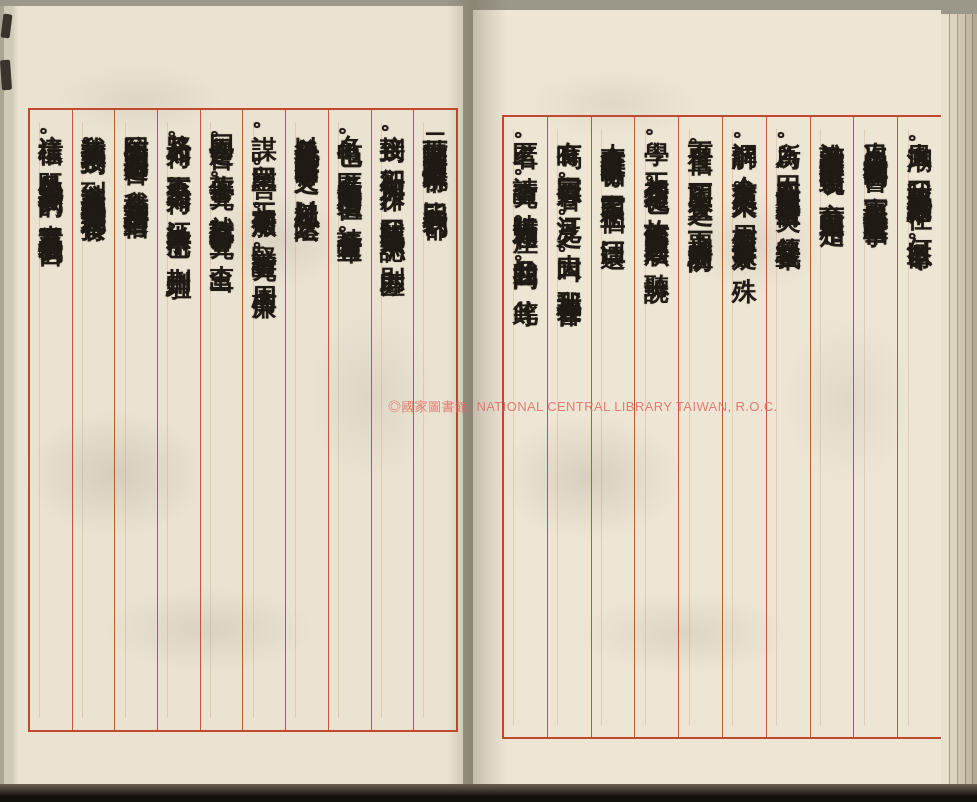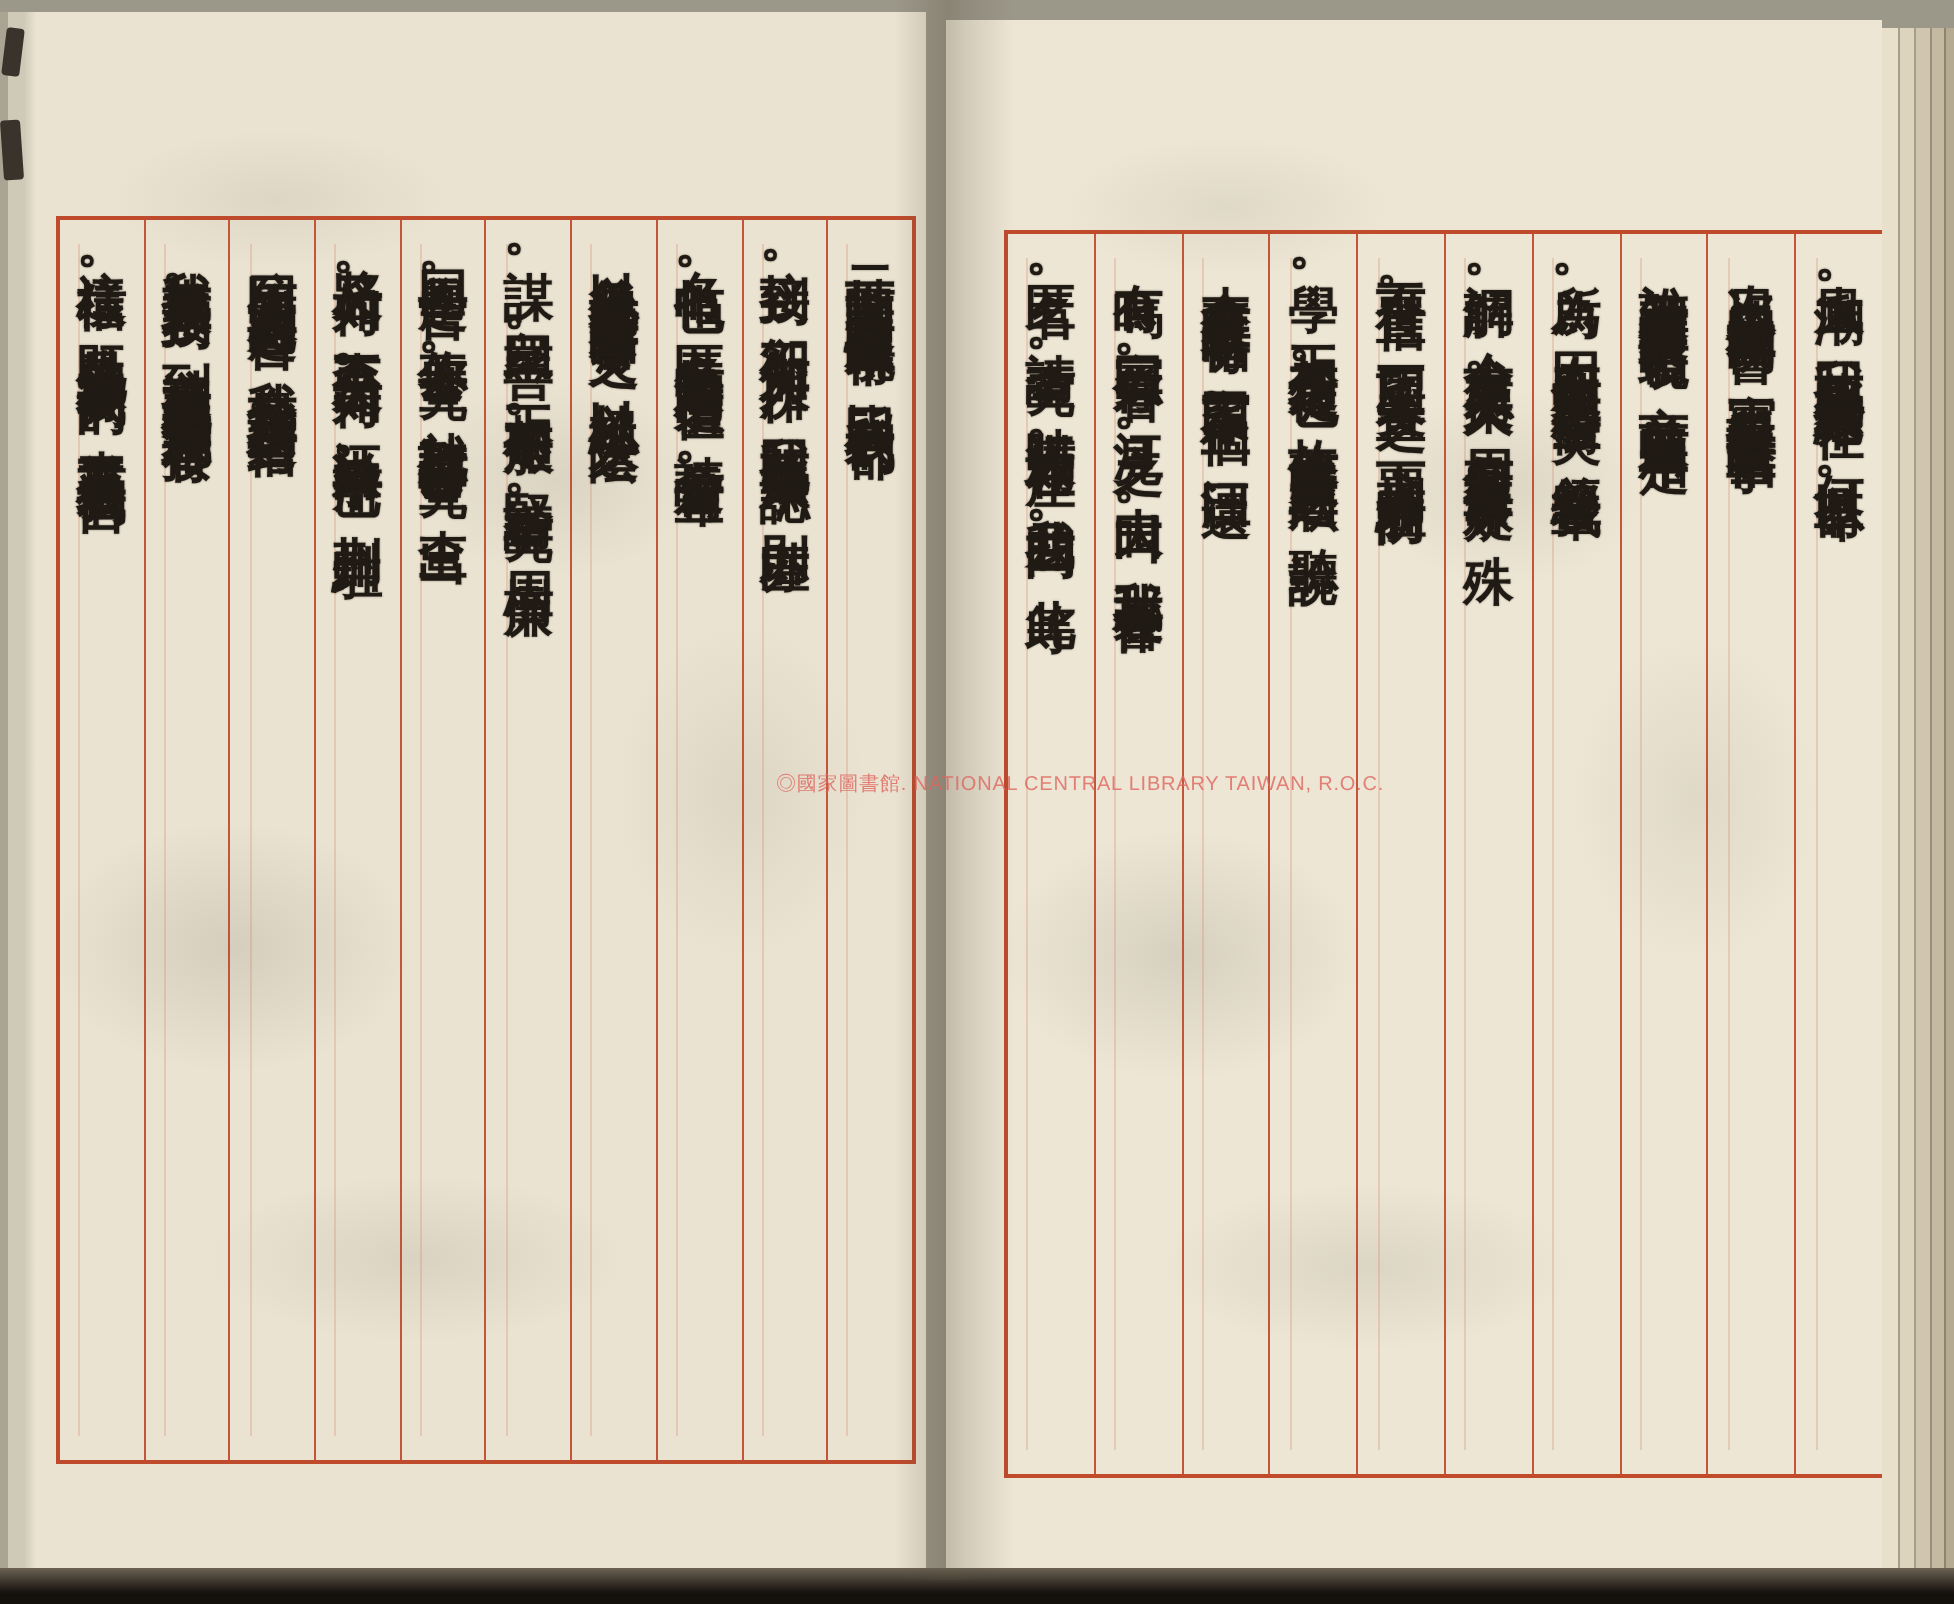--- a/index.html
+++ b/index.html
@@ -61,22 +61,22 @@
     background:linear-gradient(90deg,
       #e8e0cb 0 8px,#a89e88 8px 9px,#ddd4be 9px 16px,#a89e88 16px 17px,
       #d0c6af 17px 24px,#9a9078 24px 25px,#c4baa2 25px 31px,#8d8370 31px 32px,#b5ab93 32px 36px);
   }
   .bed-bottom{
     position:absolute; left:0; right:0; bottom:0; height:18px; z-index:3;
     background:linear-gradient(#6b6254,#14100c 70%);
   }
   
   .watermark{
-    position:absolute; left:388px; top:385px; width:400px; z-index:6;
-    font-family:"Liberation Sans", sans-serif; font-size:10px; letter-spacing:.4px;
+    position:absolute; left:388px; top:398px; width:400px; z-index:6;
+    font-family:"Liberation Sans", sans-serif; font-size:13px; letter-spacing:.4px;
     color:rgba(222,100,92,.8); white-space:nowrap; pointer-events:none;
   }
 </style>
 </head>
 <body>
 
 <div class="scan">
 
   <div class="page page-left">
     <div class="frame frame-left">

